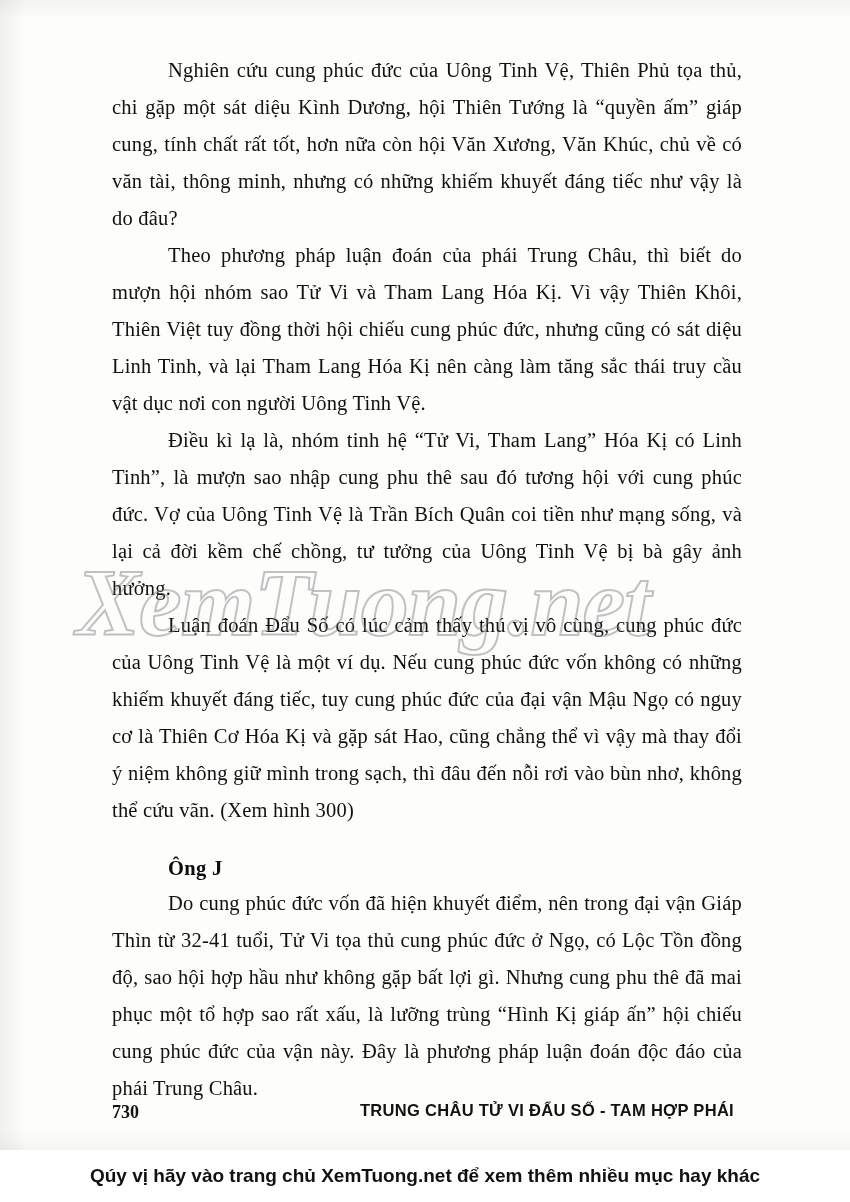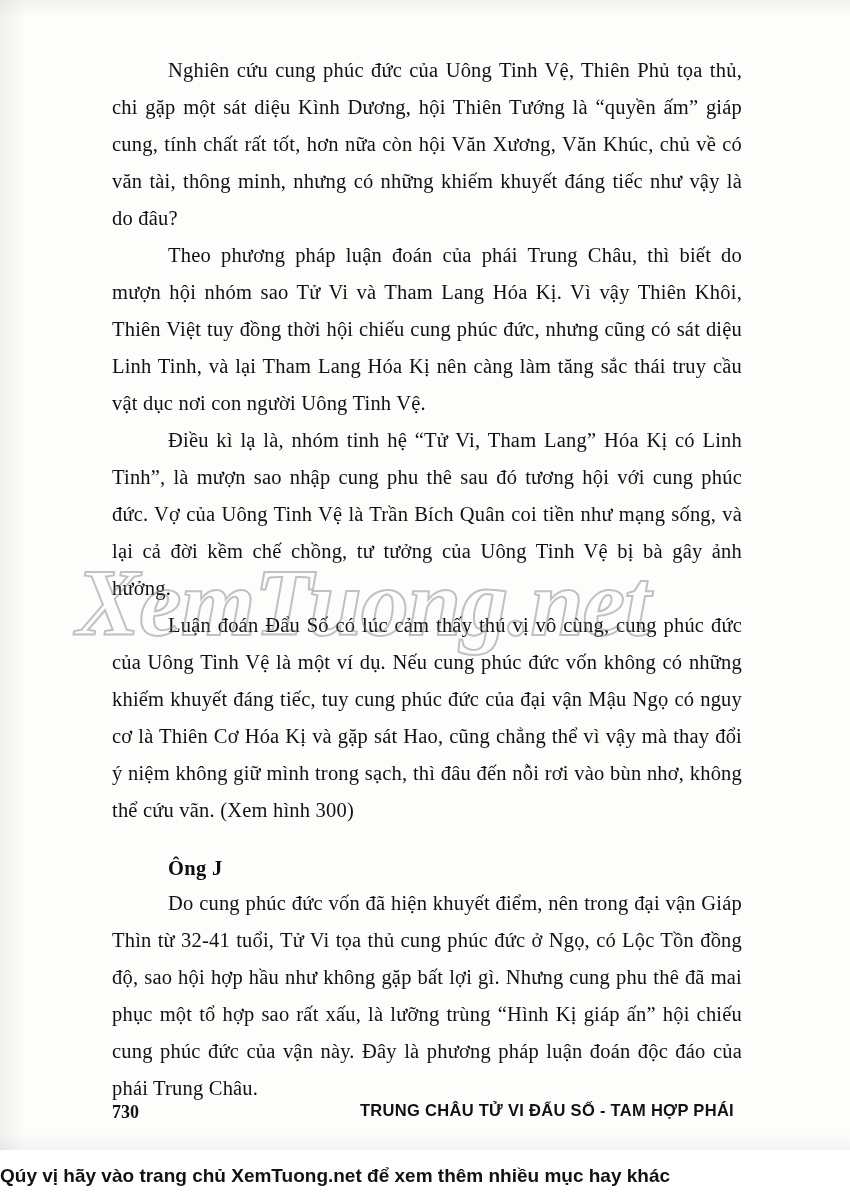--- a/index.html
+++ b/index.html
@@ -121,21 +121,21 @@
   
   .banner {
     position: absolute;
     left: 0;
     top: 1150px;
     width: 850px;
     height: 52px;
     background: #ffffff;
     display: flex;
     align-items: center;
-    justify-content: flex-start;
+    justify-content: center;
   }
   .banner-text {
     font-family: "Liberation Sans", sans-serif;
     font-size: 19px;
     font-weight: bold;
     color: #111111;
     white-space: nowrap;
   }
 
   

